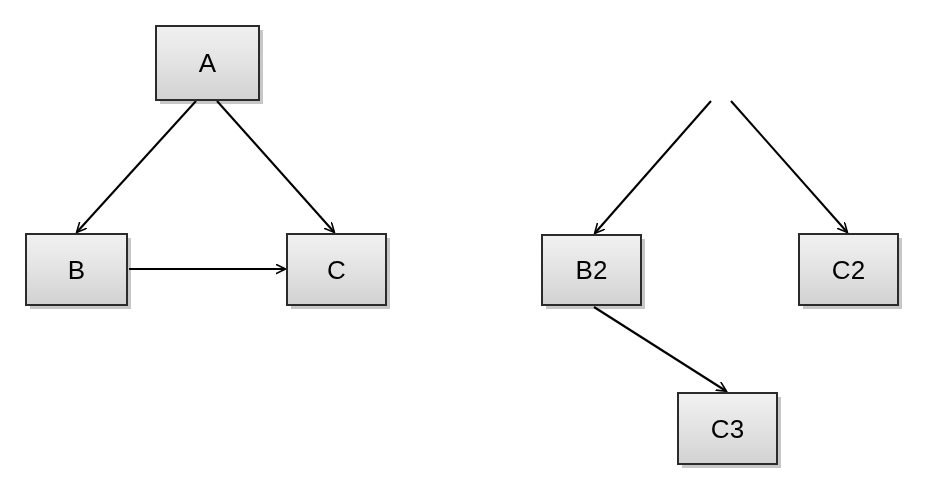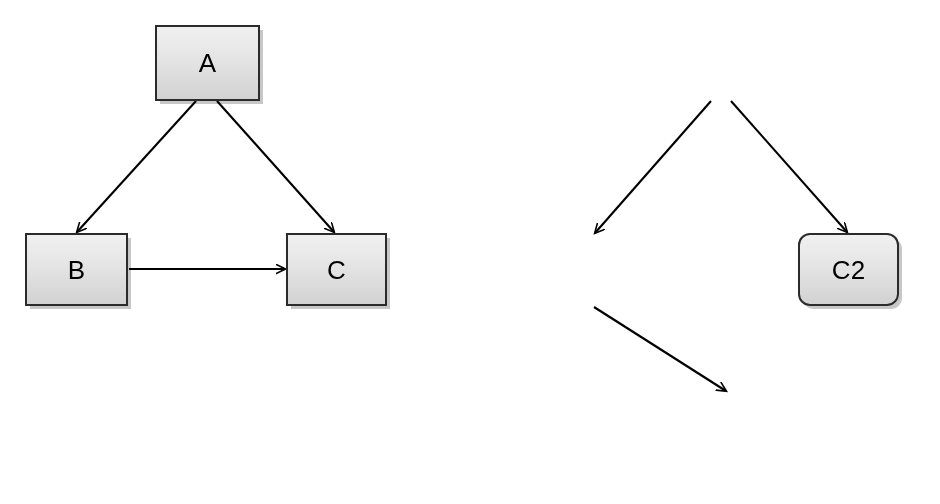--- a/index.html
+++ b/index.html
@@ -71,17 +71,23 @@
   <div class="node" style="left:155px; top:25px; width:105px; height:76px;">
     <span class="node-label">A</span>
   </div>
   <div class="node" style="left:25px; top:233px; width:103px; height:73px;">
     <span class="node-label">B</span>
   </div>
   <div class="node" style="left:286px; top:233px; width:101px; height:73px;">
     <span class="node-label">C</span>
   </div>
 
-  <div class="node" style="left:798px; top:233px; width:101px; height:73px;border-radius:12px;">
+  <div class="node" style="left:541px; top:234px; width:101px; height:72px;">
+    <span class="node-label">B2</span>
+  </div>
+  <div class="node" style="left:798px; top:233px; width:101px; height:73px;">
     <span class="node-label">C2</span>
+  </div>
+  <div class="node" style="left:677px; top:392px; width:101px; height:73px;">
+    <span class="node-label">C3</span>
   </div>
 
 </div>
 
 </body></html>

